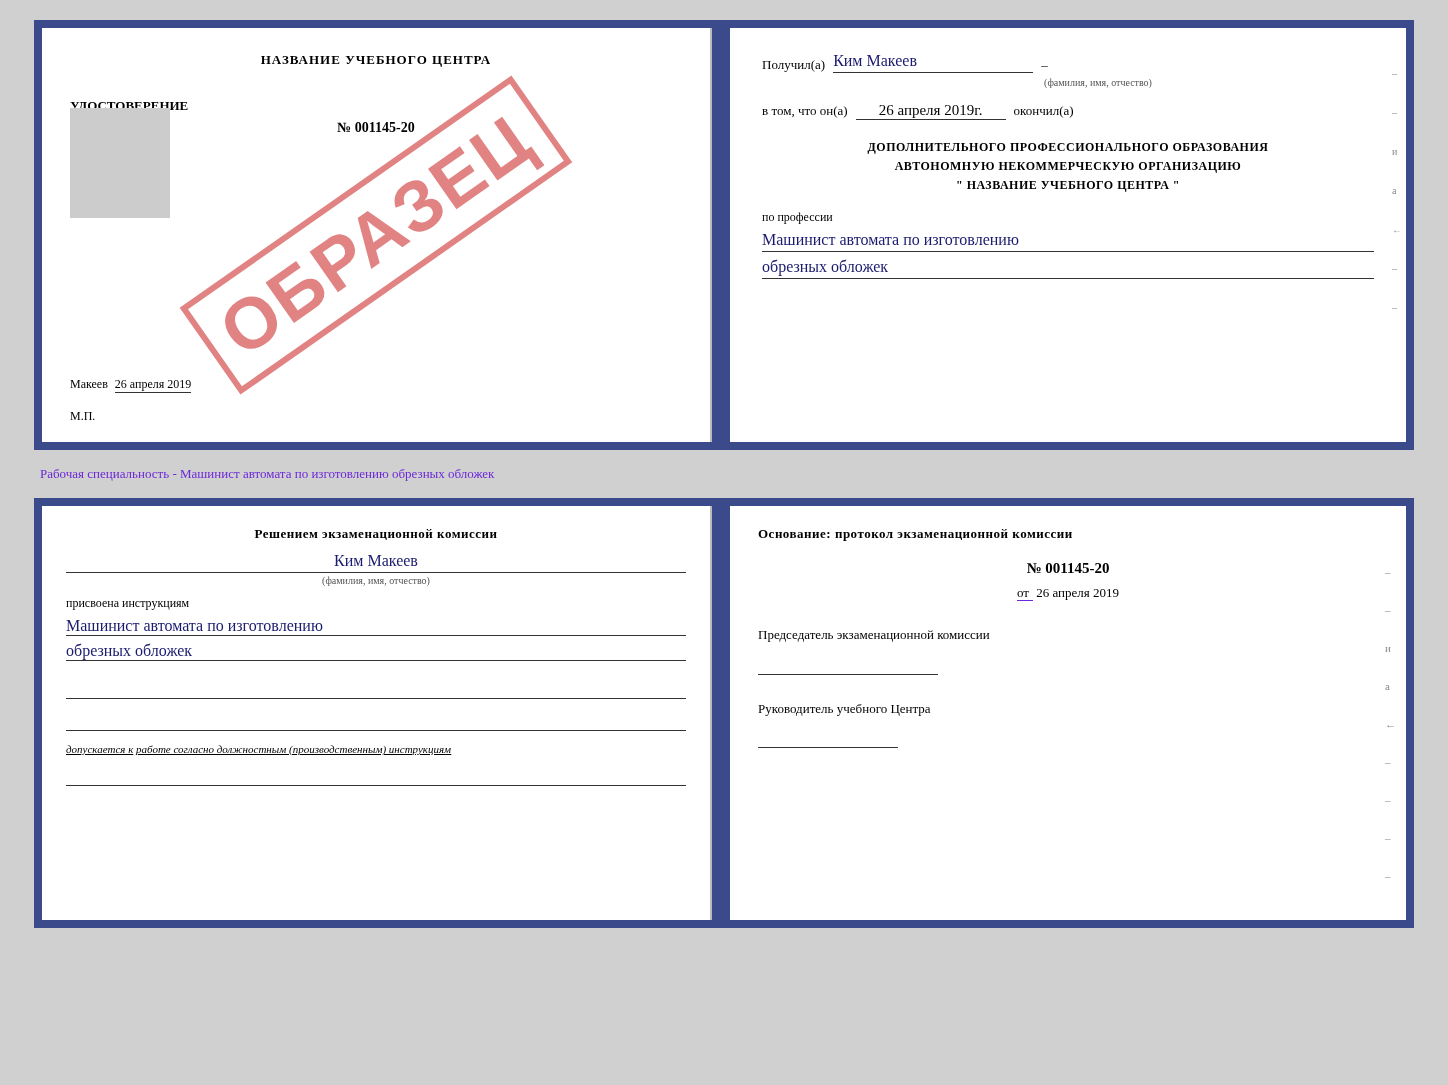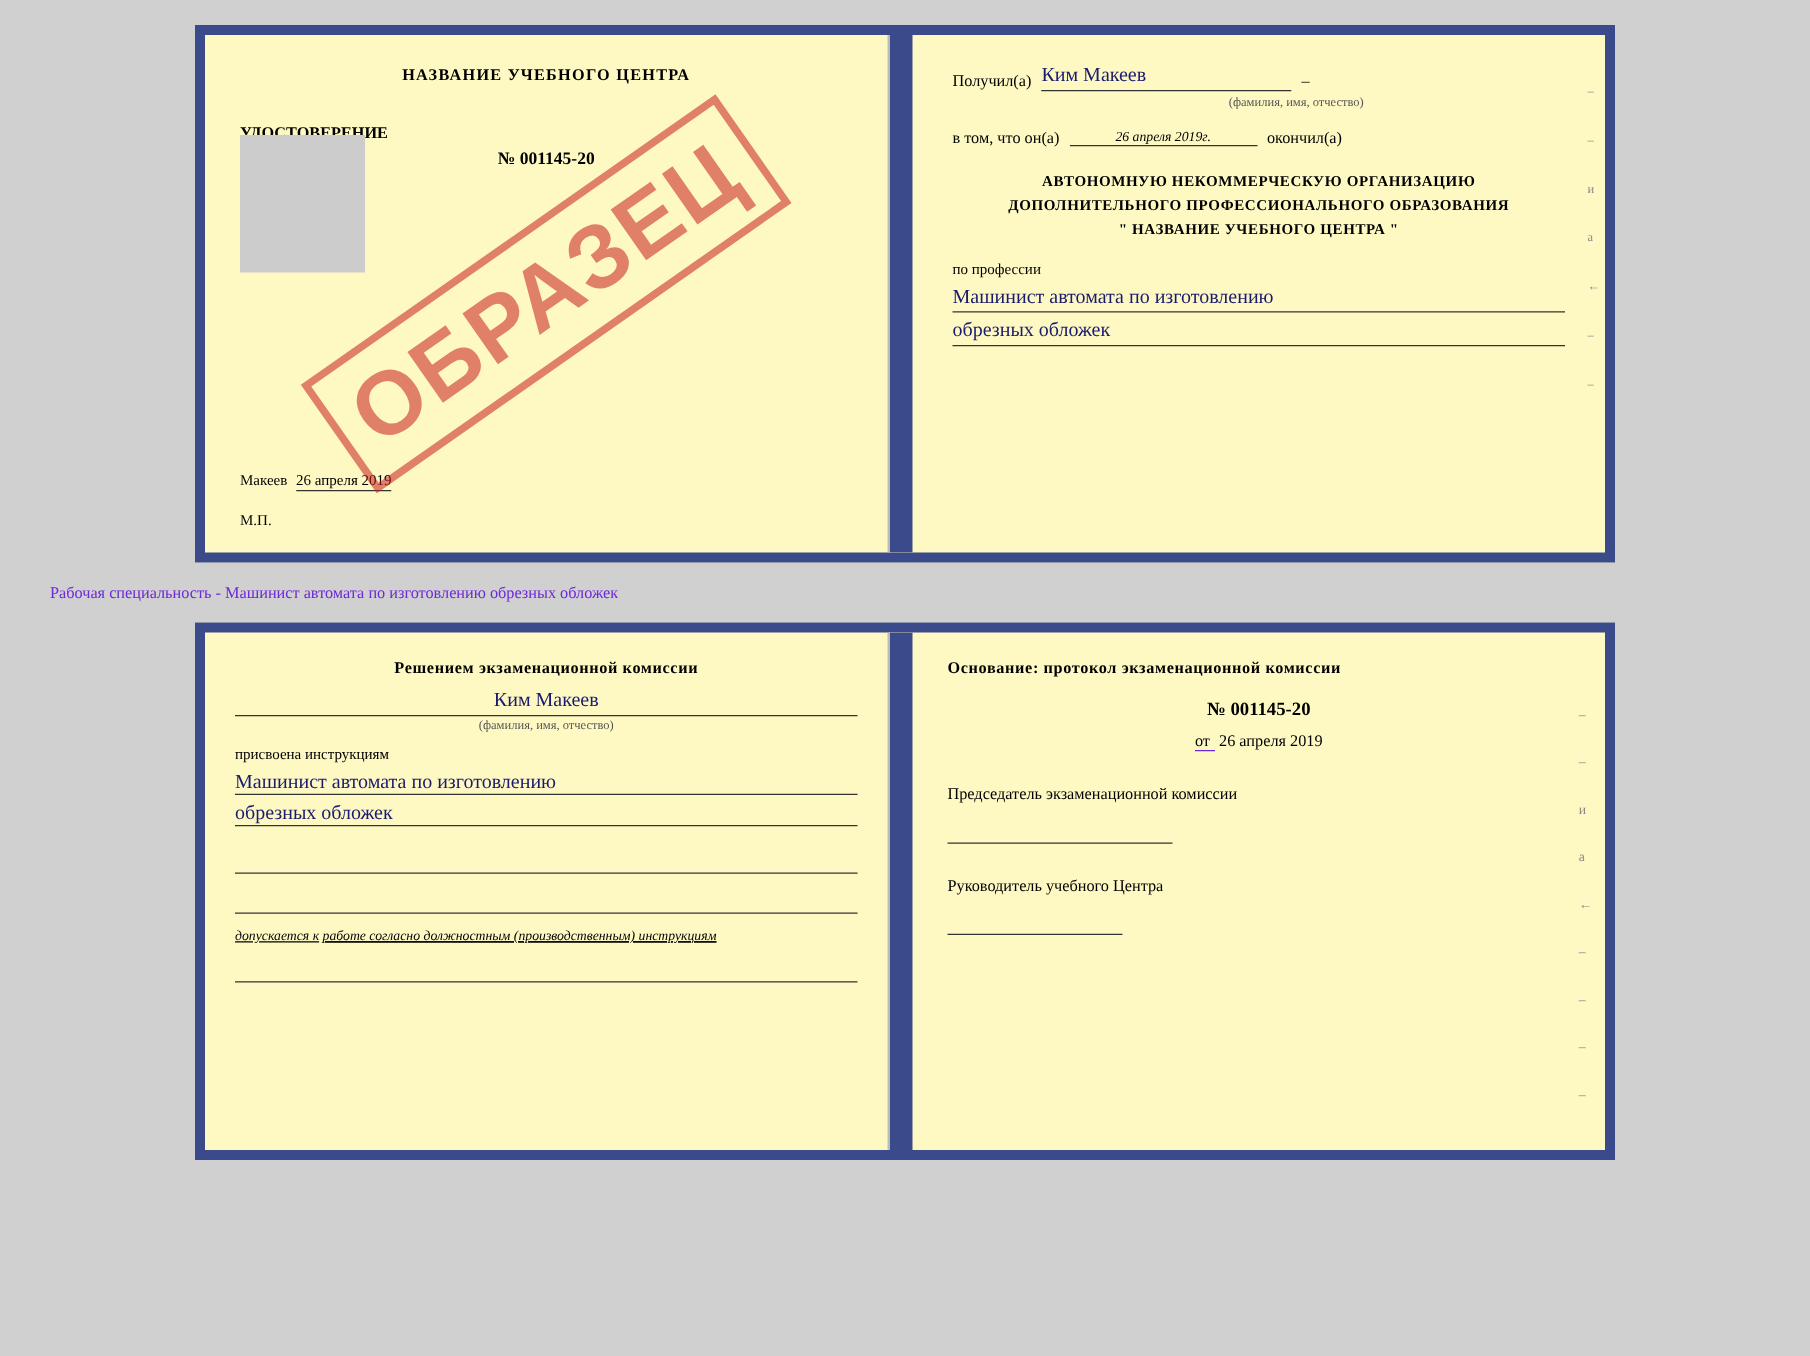--- a/index.html
+++ b/index.html
@@ -9,22 +9,22 @@
       width: 1448px;
       min-height: 1085px;
       display: flex;
       flex-direction: column;
       align-items: center;
       padding: 20px;
       gap: 16px;
     }
 
     .document-section {
-      width: 1136px;
-      background: #fef9c3;
+      width: 1380px;
+      background: #ffffff;
       border: 8px solid #3a4a8a;
       display: flex;
       position: relative;
       overflow: hidden;
     }
 
     .document-section.top {
       height: 430px;
     }
 
@@ -157,25 +157,24 @@
 
     .top-right-page .date-line {
       display: flex;
       align-items: center;
       font-size: 13px;
       margin-bottom: 18px;
       gap: 8px;
     }
 
     .top-right-page .date-val {
-      font-style: italic;
       border-bottom: 1px solid #333;
       min-width: 150px;
       text-align: center;
-      font-size: 11px;
+      font-size: 15px;
     }
 
     .top-right-page .org-block {
       font-size: 12px;
       text-align: center;
       font-weight: bold;
       letter-spacing: 0.5px;
       line-height: 1.6;
       margin-bottom: 14px;
       text-transform: uppercase;
@@ -406,22 +405,22 @@
     </div>
     <div class="subtitle-small">(фамилия, имя, отчество)</div>
 
     <div class="date-line">
       <span>в том, что он(а)</span>
       <span class="date-val">26 апреля 2019г.</span>
       <span>окончил(а)</span>
     </div>
 
     <div class="org-block">
+      <div>ДОПОЛНИТЕЛЬНОГО ПРОФЕССИОНАЛЬНОГО ОБРАЗОВАНИЯ</div>
       <div>АВТОНОМНУЮ НЕКОММЕРЧЕСКУЮ ОРГАНИЗАЦИЮ</div>
-      <div>ДОПОЛНИТЕЛЬНОГО ПРОФЕССИОНАЛЬНОГО ОБРАЗОВАНИЯ</div>
       <div>" НАЗВАНИЕ УЧЕБНОГО ЦЕНТРА "</div>
     </div>
 
     <div class="profession-label">по профессии</div>
     <span class="profession-val">Машинист автомата по изготовлению</span>
     <span class="profession-cont">обрезных обложек</span>
 
     <div class="right-edge-marks">
       <span>–</span>
       <span>–</span>

